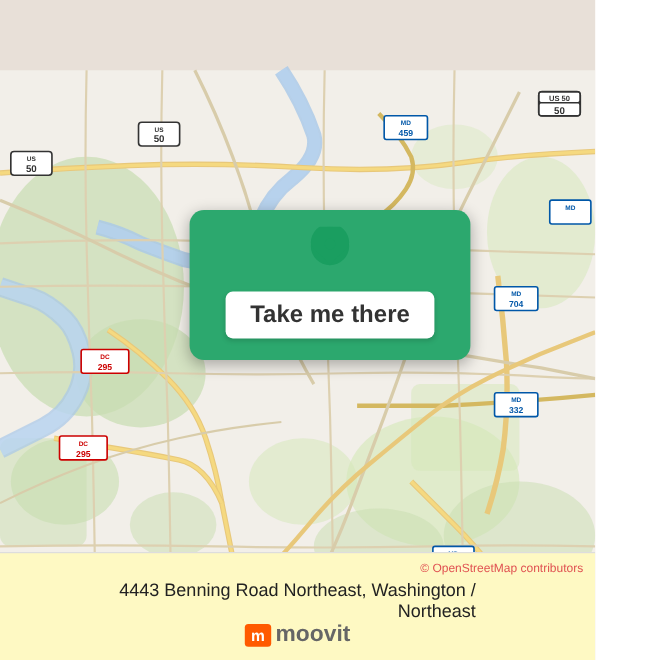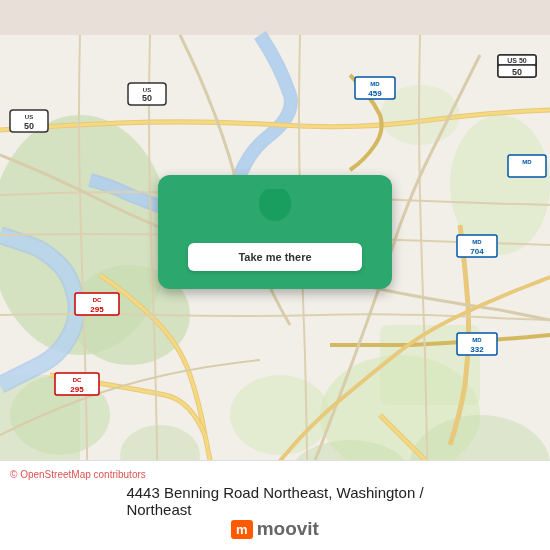--- a/index.html
+++ b/index.html
@@ -6,21 +6,21 @@
 
     body {
       width: 550px;
       height: 550px;
       overflow: hidden;
       font-family: Arial, sans-serif;
       position: relative;
     }
 
     #map-container {
-      width: 550px;
+      width: 496px;
       height: 550px;
       position: relative;
       overflow: hidden;
       background-color: #e8e0d8;
     }
 
     
     .map-svg {
       position: absolute;
       top: 0; left: 0;
@@ -54,39 +54,40 @@
       width: 40px;
       height: 40px;
       margin-bottom: 8px;
     }
 
     .take-me-there-btn {
       background-color: white;
       border: none;
       border-radius: 6px;
       padding: 8px 20px;
-      font-size: 11px;
+      font-size: 20px;
       font-weight: 600;
       color: #333;
       cursor: pointer;
       width: 100%;
       text-align: center;
       margin-top: 6px;
       box-shadow: 0 2px 4px rgba(0,0,0,0.15);
     }
 
     
     .bottom-bar {
       position: absolute;
       bottom: 0;
       left: 0;
       right: 0;
-      background-color: #ffffff;
+      background-color: #fef9c3;
       padding: 8px 10px 10px 10px;
       border-top: 1px solid #ddd;
+      text-align: right;
     }
 
     .attribution {
       font-size: 10px;
       color: #666;
       margin-bottom: 4px;
     }
 
     .attribution span {
       color: #e05252;

